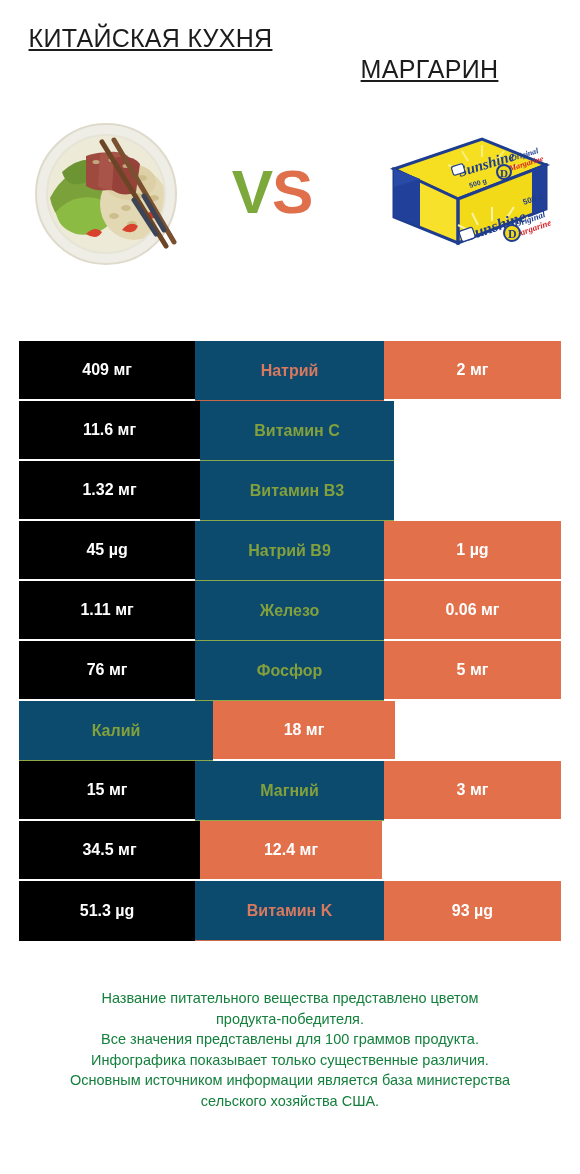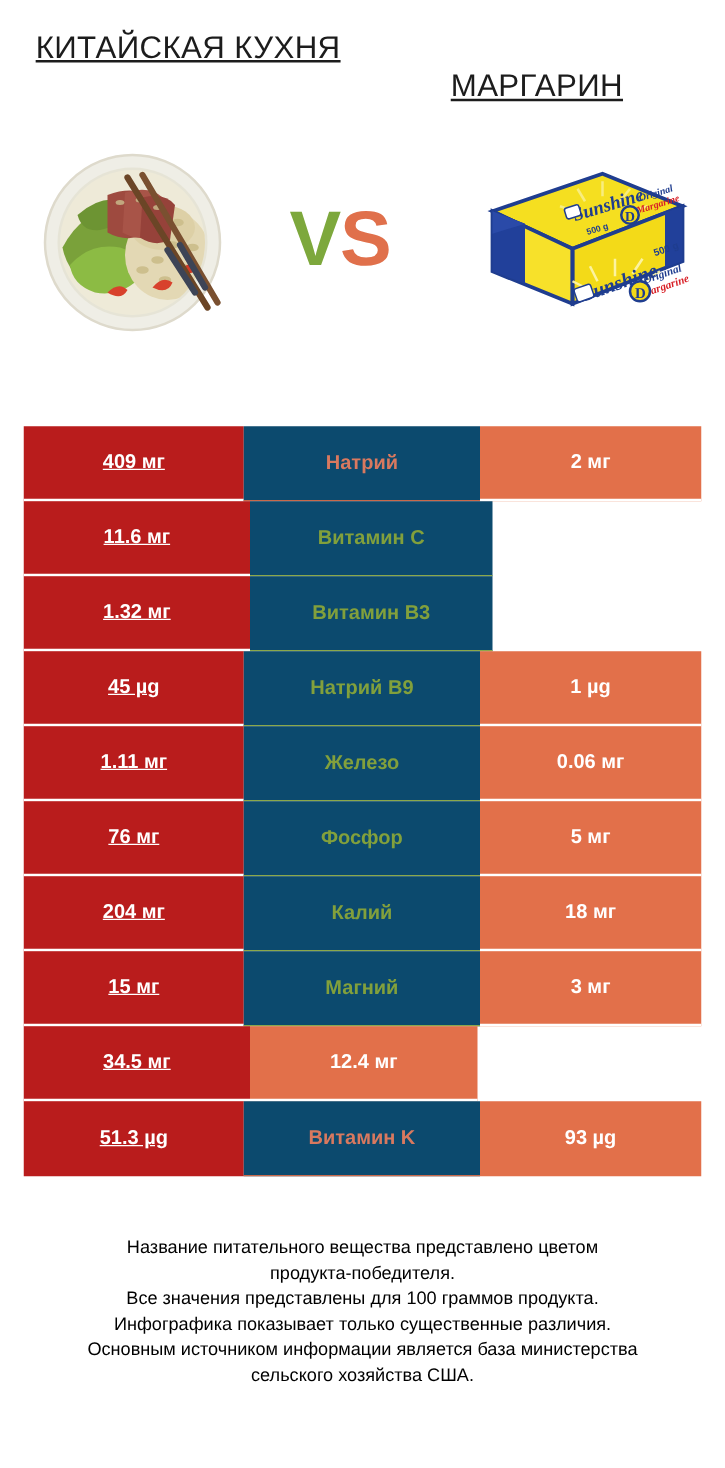--- a/index.html
+++ b/index.html
@@ -83,24 +83,23 @@
   .cell {
     display: flex;
     align-items: center;
     justify-content: center;
     box-sizing: border-box;
     font-size: 16px;
     font-weight: 700;
   }
   .cell.left {
     width: 181px;
-    background: #b91c1c;
+    background: #000000;
     color: #ffffff;
     border-bottom: 2px solid #ffffff;
-    text-decoration: underline;
   }
   .cell.right {
     width: 182px;
     background: #E2704A;
     color: #ffffff;
     border-bottom: 2px solid #ffffff;
   }
   .cell.mid {
     width: 194px;
     background: #0c4a6e;
@@ -120,21 +119,21 @@
 
   
   .footer {
     position: absolute;
     left: 0;
     top: 988px;
     width: 580px;
     text-align: center;
     font-size: 14.5px;
     line-height: 1.42;
-    color: #000000;
+    color: #15803d;
     padding: 0 22px;
     box-sizing: border-box;
   }
   .footer div { white-space: nowrap; }
 </style>
 </head>
 <body>
 
 <div class="header">
   <div class="title-cell left">КИТАЙСКАЯ КУХНЯ</div>
@@ -279,21 +278,20 @@
     <div class="cell right">0.06 мг</div>
   </div>
 
   <div class="row">
     <div class="cell left">76 мг</div>
     <div class="cell mid green">Фосфор</div>
     <div class="cell right">5 мг</div>
   </div>
 
   <div class="row">
-    <div class="cell left">204 мг</div>
     <div class="cell mid green">Калий</div>
     <div class="cell right">18 мг</div>
   </div>
 
   <div class="row">
     <div class="cell left">15 мг</div>
     <div class="cell mid green">Магний</div>
     <div class="cell right">3 мг</div>
   </div>
 

